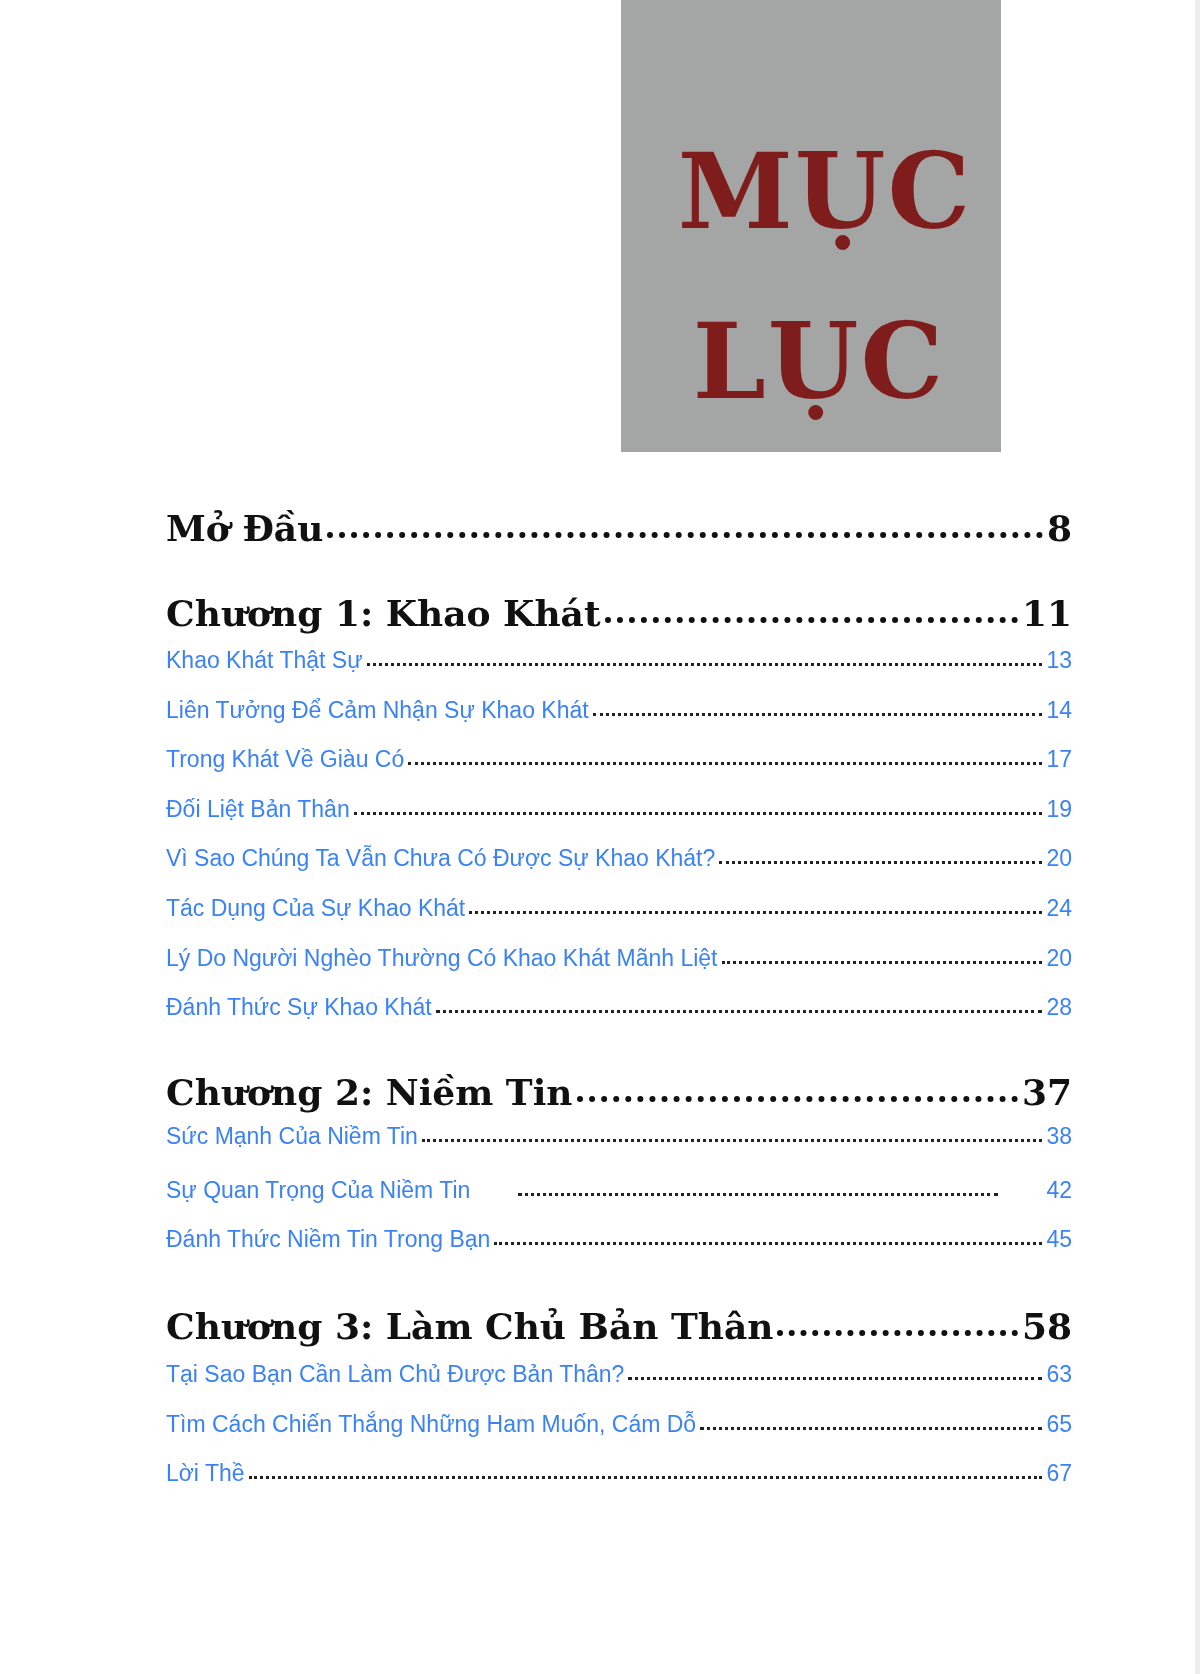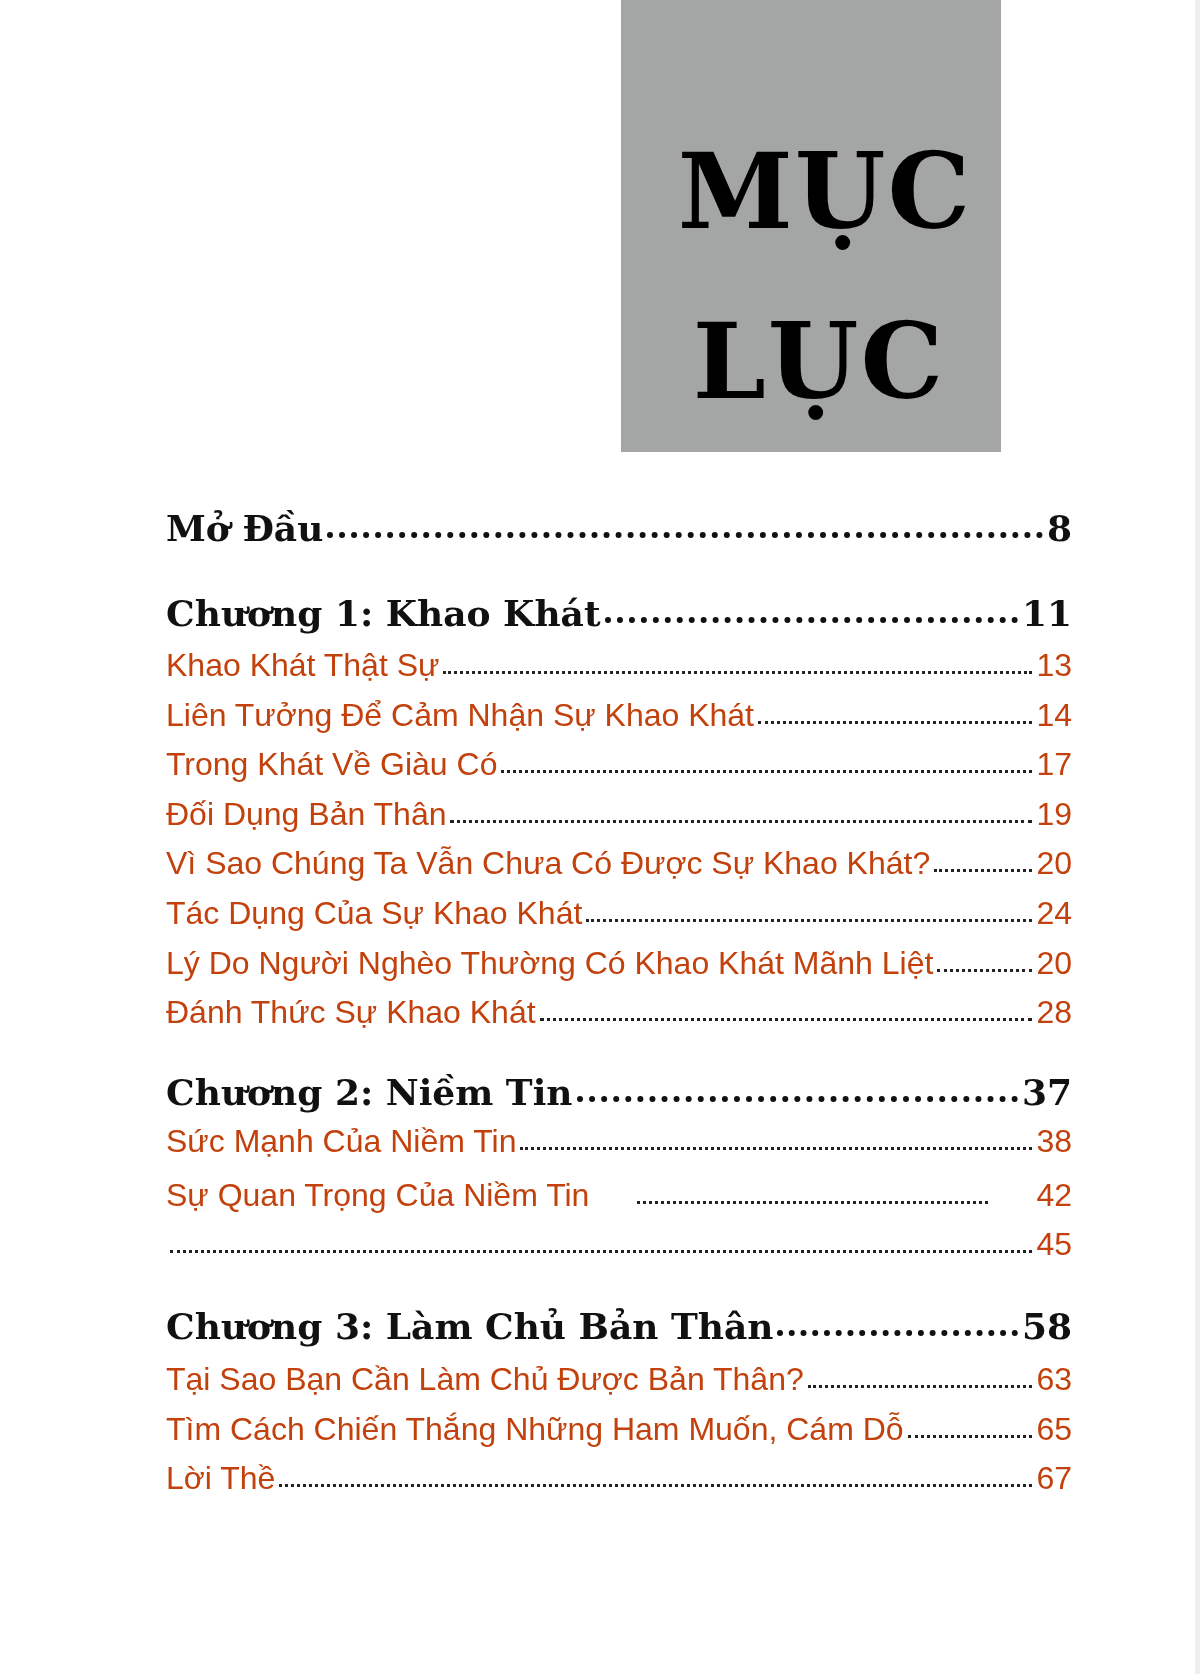--- a/index.html
+++ b/index.html
@@ -11,41 +11,41 @@
   .edge-strip {
     position: absolute; top: 0; right: 0; width: 5px; height: 1674px;
     background: #eeeeee;
   }
   .title-box {
     position: absolute; left: 621px; top: 0; width: 380px; height: 452px;
     background: #a4a6a5;
   }
   .title-line {
     position: absolute; left: 0; width: 100%; text-align: center;
-    color: #000000; font-family: "DejaVu Serif", serif; font-weight: bold;
+    color: #7f1d1d; font-family: "DejaVu Serif", serif; font-weight: bold;
     font-size: 104px; letter-spacing: 2px; line-height: 1;
   }
   .title-line.l1 { top: 140px; left: 14px; }
   .title-line.l2 { top: 310px; left: 8px; }
 
   .toc { position: absolute; left: 166px; top: 0; width: 906px; }
   .row {
     position: absolute; left: 0; width: 906px;
     display: flex; align-items: baseline;
   }
   .row .label { white-space: nowrap; }
   .row .dots {
     flex: 1; margin: 0 4px; overflow: hidden; white-space: nowrap;
     height: 1em; position: relative;
   }
   .row .num { white-space: nowrap; text-align: right; }
 
   .row.head { font-family: "DejaVu Serif", serif; font-weight: bold; font-size: 36px; }
   .row.head .dots { border-bottom: 6px dotted #111; height: 0; align-self: baseline; margin-bottom: 0; transform: translateY(-3px); }
-  .row.sub { font-family: "Liberation Sans", sans-serif; font-size: 32px; font-weight: normal; color: #c2410c; }
+  .row.sub { font-family: "Liberation Sans", sans-serif; font-size: 23px; font-weight: normal; color: #3b82f6; }
   .row.sub .dots { border-bottom: 3px dotted #222; height: 0; align-self: baseline; transform: translateY(-2px); }
 </style>
 </head>
 <body>
 
 <div class="edge-strip"></div>
 
 <div class="title-box">
   <div class="title-line l1">MỤC</div>
   <div class="title-line l2">LỤC</div>
@@ -73,21 +73,21 @@
     <span class="label">Liên Tưởng Để Cảm Nhận Sự Khao Khát</span>
     <span class="dots"></span>
     <span class="num">14</span>
   </div>
   <div class="row sub" style="top:746px;">
     <span class="label">Trong Khát Về Giàu Có</span>
     <span class="dots"></span>
     <span class="num">17</span>
   </div>
   <div class="row sub" style="top:796px;">
-    <span class="label">Đối Dụng Bản Thân</span>
+    <span class="label">Đối Liệt Bản Thân</span>
     <span class="dots"></span>
     <span class="num">19</span>
   </div>
   <div class="row sub" style="top:845px;">
     <span class="label">Vì Sao Chúng Ta Vẫn Chưa Có Được Sự Khao Khát?</span>
     <span class="dots"></span>
     <span class="num">20</span>
   </div>
   <div class="row sub" style="top:895px;">
     <span class="label">Tác Dụng Của Sự Khao Khát</span>
@@ -114,20 +114,21 @@
     <span class="label">Sức Mạnh Của Niềm Tin</span>
     <span class="dots"></span>
     <span class="num">38</span>
   </div>
   <div class="row sub" style="top:1177px;gap:44px;">
     <span class="label">Sự Quan Trọng Của Niềm Tin</span>
     <span class="dots"></span>
     <span class="num">42</span>
   </div>
   <div class="row sub" style="top:1226px;">
+    <span class="label">Đánh Thức Niềm Tin Trong Bạn</span>
     <span class="dots"></span>
     <span class="num">45</span>
   </div>
 
   <div class="row head" style="top:1305px;">
     <span class="label">Chương 3: Làm Chủ Bản Thân</span>
     <span class="dots"></span>
     <span class="num">58</span>
   </div>
   <div class="row sub" style="top:1361px;">

